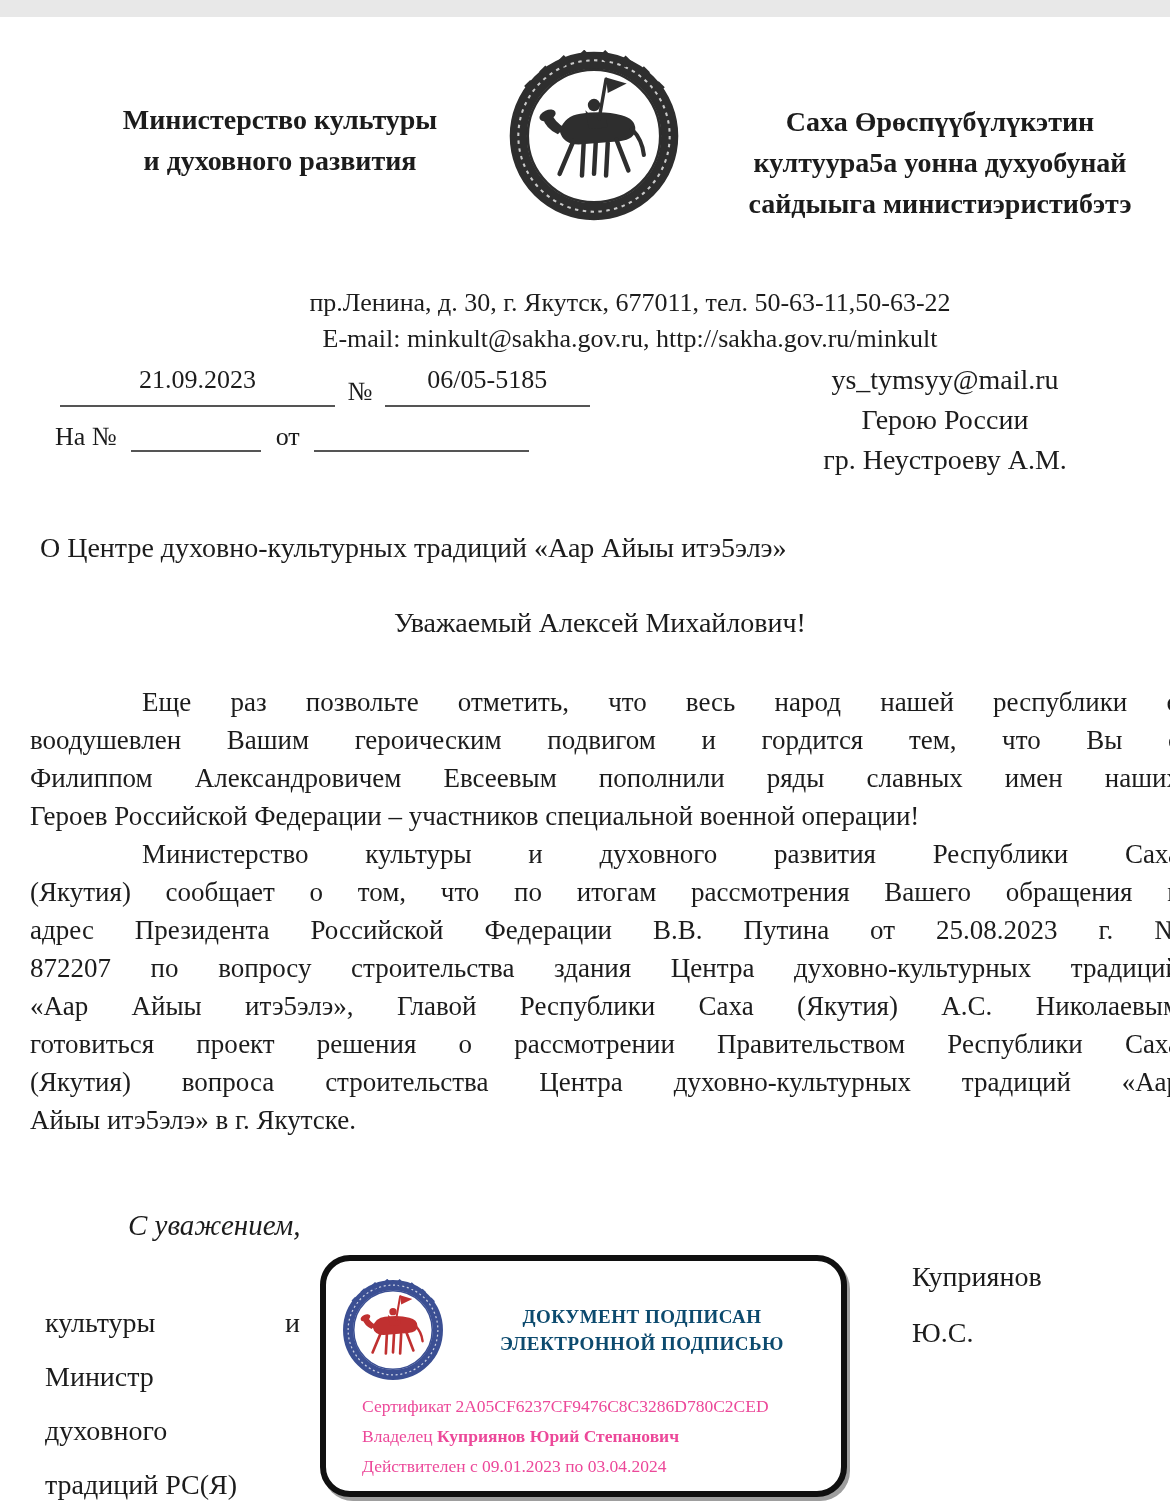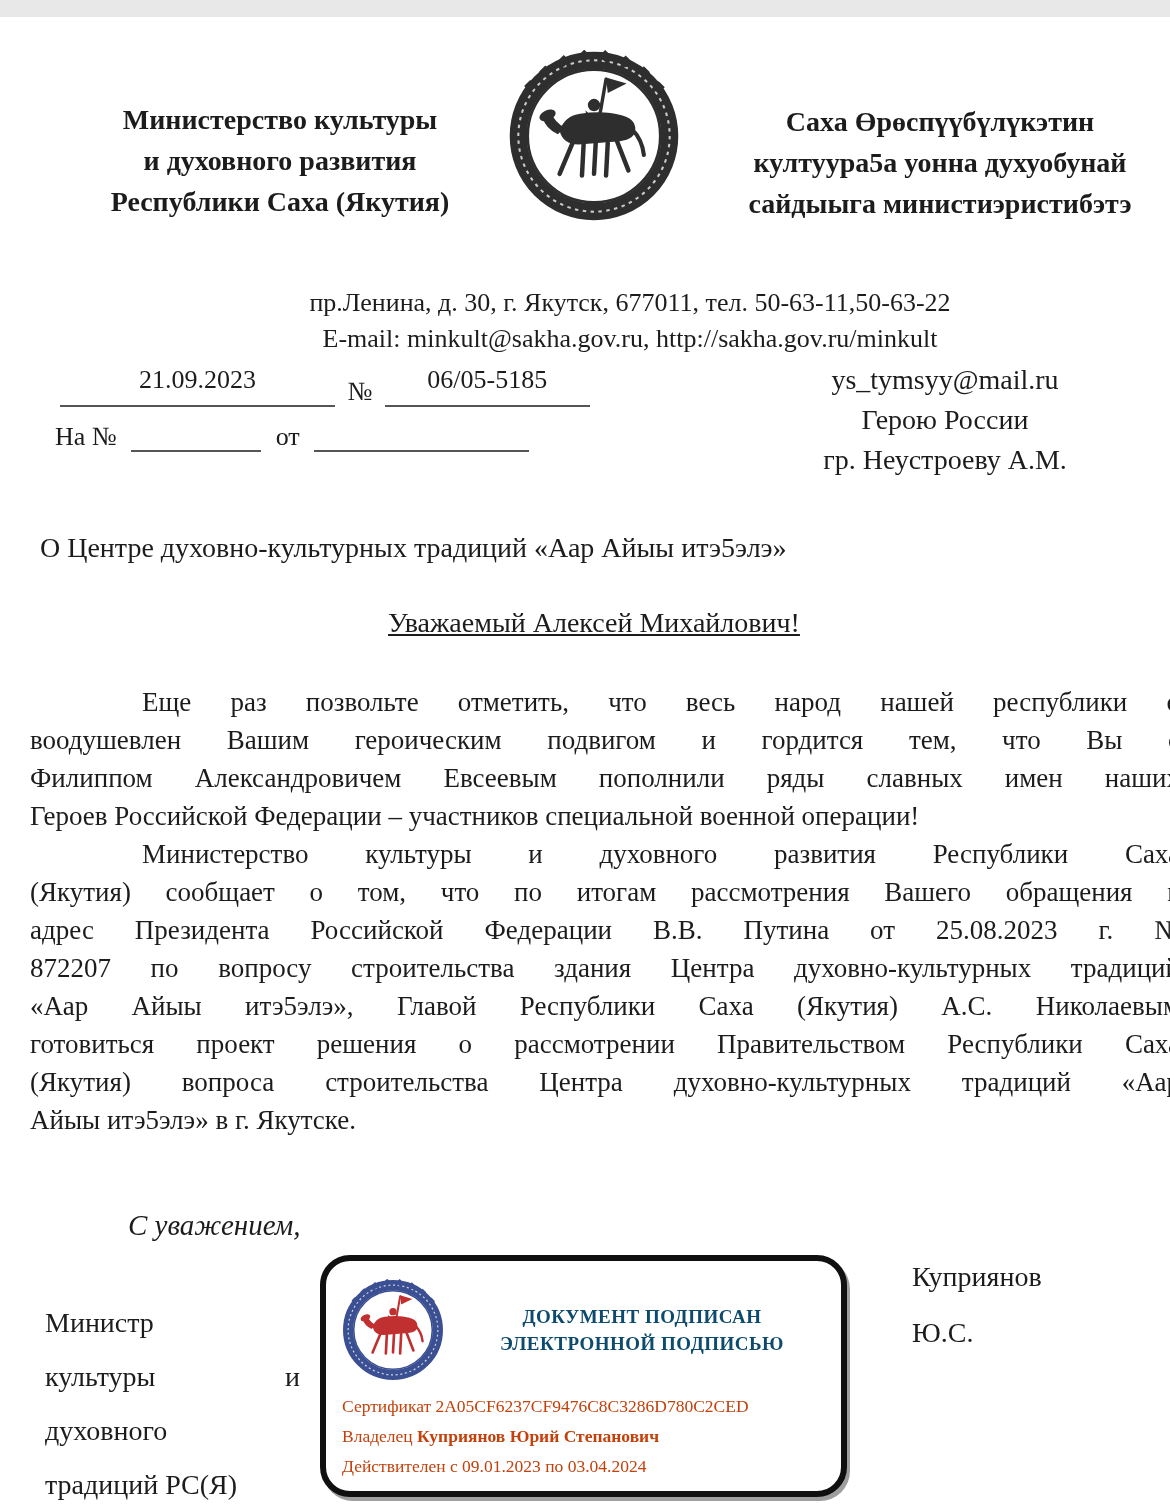--- a/index.html
+++ b/index.html
@@ -39,22 +39,22 @@
   .reply-line.w1 { width:130px; }
   .reply-line.w2 { width:215px; }
   
   .recipient {
     position:absolute; left:780px; top:343px; width:330px;
     text-align:center; font-size:28px; line-height:40px;
   }
   
   .subject { position:absolute; left:40px; top:515px; font-size:28px; }
   .salutation {
-    position:absolute; left:24px; top:590px; width:1140px;
-    text-align:center; font-size:28px;text-decoration:underline;
+    position:absolute; left:30px; top:590px; width:1140px;
+    text-align:center; font-size:28px;
   }
   
   .body-text { position:absolute; left:30px; top:666px; width:1150px; }
   .line { font-size:27px; line-height:38px; }
   .line.jl { text-align:justify; text-align-last:justify; }
   .line.ll { text-align:left; }
   .line.ind { padding-left:112px; }
   
   .regards { position:absolute; left:128px; top:1192px; font-size:29px; font-style:italic; }
   .minister { position:absolute; left:45px; top:1290px; width:255px; font-size:28px; }
@@ -65,21 +65,21 @@
   .stamp-box {
     position:absolute; left:320px; top:1238px; width:515px; height:230px;
     border:6px solid #101010; border-radius:30px; background:#fff;
     box-shadow:3px 4px 0 rgba(40,40,40,.45);
   }
   .stamp-emblem { position:absolute; left:16px; top:18px; width:102px; height:102px; }
   .stamp-title {
     position:absolute; left:125px; right:8px; top:42px; text-align:center;
     font-size:19px; font-weight:bold; color:#0c4a6e; line-height:27px; letter-spacing:.5px;
   }
-  .stamp-lines { position:absolute; left:16px; top:130px; font-size:17.5px; line-height:30px; color:#c2410c; }
+  .stamp-lines { position:absolute; left:36px; top:130px; font-size:17.5px; line-height:30px; color:#ec4899; }
   .stamp-lines b { font-weight:bold; }
   
   .bottom-bar { position:absolute; left:0; bottom:2px; width:100%; height:8px; background:#4a4a4a; }
   .hidden-defs { position:absolute; width:0; height:0; }
 </style>
 </head>
 <body>
 
 <svg class="hidden-defs" aria-hidden="true">
   <defs>
@@ -110,21 +110,20 @@
       <path d="M57,16 l12,3.5 -11,5.5 z" fill="currentColor"></path>
     </g>
   </defs>
 </svg>
 
 <div class="page">
 
   <div class="org-left">
     <div>Министерство культуры</div>
     <div>и духовного развития</div>
-    <div>Республики Саха (Якутия)</div>
   </div>
 
   <svg class="emblem-top" viewBox="0 0 100 100">
     <g style="color:#2e2e2e">
         <use href="#emblem-ring-sym"></use>
       </g>
     <g style="color:#2e2e2e">
         <use href="#emblem-horse-sym"></use>
       </g>
   </svg>
@@ -172,25 +171,25 @@
     <div class="line jl">872207 по вопросу строительства здания Центра духовно-культурных традиций</div>
     <div class="line jl">«Аар Айыы итэ5элэ», Главой Республики Саха (Якутия) А.С. Николаевым</div>
     <div class="line jl">готовиться проект решения о рассмотрении Правительством Республики Саха</div>
     <div class="line jl">(Якутия) вопроса строительства Центра духовно-культурных традиций «Аар</div>
     <div class="line ll">Айыы итэ5элэ» в г. Якутске.</div>
   </div>
 
   <div class="regards">С уважением,</div>
 
   <div class="minister">
-    <div class="m-row">Министр</div>
     <div class="m-row m-split">
       <span>культуры</span>
       <span>и</span>
     </div>
+    <div class="m-row">Министр</div>
     <div class="m-row">духовного</div>
     <div class="m-row">традиций РС(Я)</div>
   </div>
 
   <div class="stamp-box">
     <svg class="stamp-emblem" viewBox="0 0 100 100">
       <g color="#3b4f93">
           <use href="#emblem-ring-sym"></use>
         </g>
       <g color="#c03030">

